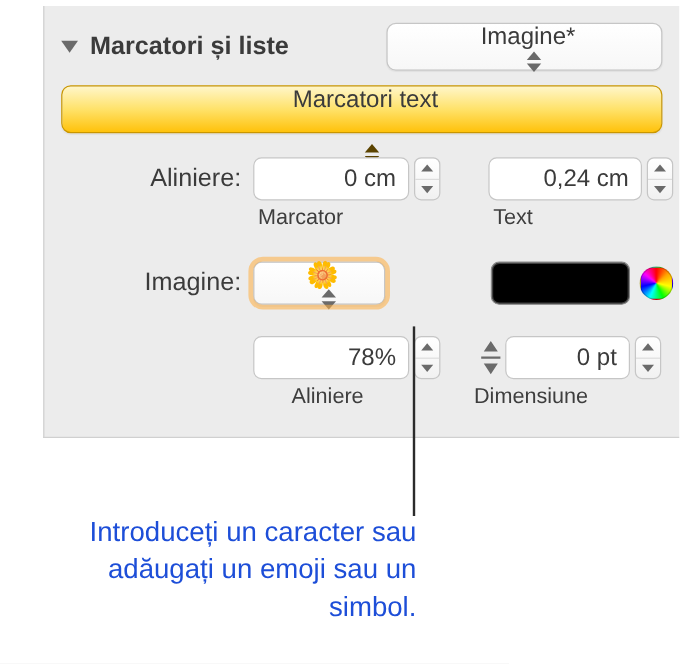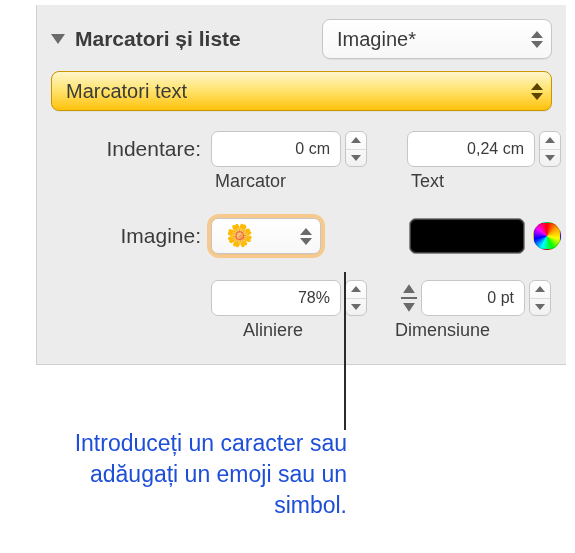--- a/index.html
+++ b/index.html
@@ -40,20 +40,21 @@
     display: flex;
     align-items: center;
     justify-content: space-between;
     background: linear-gradient(#ffffff, #f7f7f7);
     border: 1px solid #c6c6c6;
     border-radius: 7px;
     height: 36px;
     padding: 0 8px 0 14px;
     font-size: 20px;
     box-shadow: 0 1px 1px rgba(0,0,0,0.05);
+    flex-direction: column;
   }
   .select.big { height: 40px; border-radius: 8px; }
   .arrows {
     display: flex;
     flex-direction: column;
     gap: 3px;
     align-items: center;
     margin-left: 10px;
   }
   .arrows .up, .arrows .down {
@@ -75,21 +76,21 @@
   .stepper-wrap { display: flex; align-items: center; }
   .value-box {
     background: #fff;
     border: 1px solid #c6c6c6;
     border-radius: 7px;
     height: 36px;
     display: flex;
     align-items: center;
     justify-content: flex-end;
     padding: 0 10px;
-    font-size: 16px;
+    font-size: 20px;
   }
   .stepper {
     width: 22px; height: 36px;
     background: linear-gradient(#ffffff,#f1f1f1);
     border: 1px solid #c6c6c6;
     border-radius: 6px;
     margin-left: 4px;
     display: flex; flex-direction: column;
   }
   .stepper .btn { flex:1; display:flex; align-items:center; justify-content:center; }
@@ -187,21 +188,21 @@
   <div class="select big yellow full-select">
     <span>Marcatori text</span>
     <span class="arrows">
         <span class="up"></span>
         <span class="down"></span>
       </span>
   </div>
 
   <div class="grid">
 
-    <div class="col-label">Indentare:</div>
+    <div class="col-label">Aliniere:</div>
     <div class="stepper-wrap">
       <div class="value-box" style="width:130px">
         <span>0 cm</span>
       </div>
       <div class="stepper">
         <div class="btn">
             <div class="tri-up"></div>
           </div>
         <div class="btn">
             <div class="tri-down"></div>

